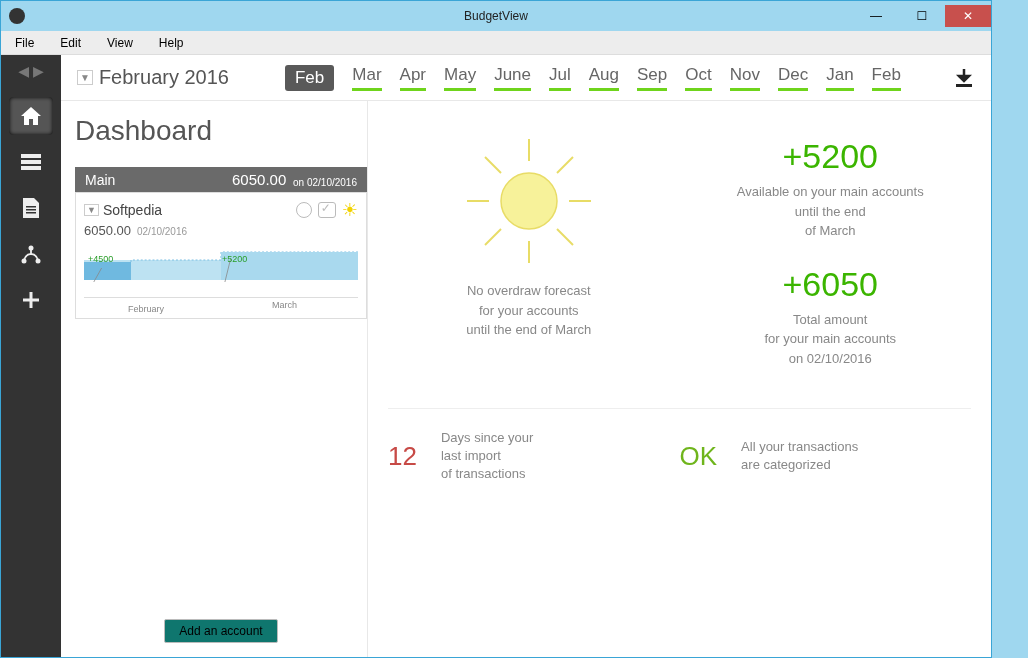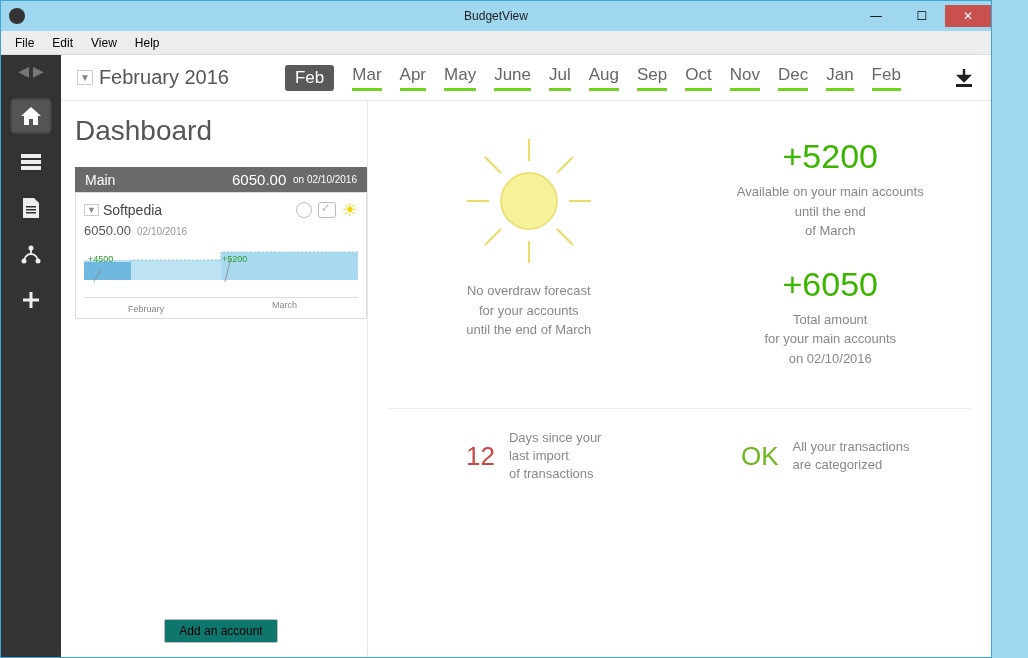--- a/index.html
+++ b/index.html
@@ -4,42 +4,42 @@
 <style>
 * { margin: 0; padding: 0; box-sizing: border-box; font-family: "Segoe UI", Arial, sans-serif; }
 body { width: 1028px; height: 658px; background: #9fd7ef; overflow: hidden; }
 .window { width: 992px; height: 658px; border: 1px solid #3aa5d6; display: flex; flex-direction: column; }
 .titlebar { height: 30px; background: #9fd7ef; display: flex; align-items: center; position: relative; }
 .titlebar-title { position: absolute; left: 50%; transform: translateX(-50%); font-size: 12px; color: #222; }
 .titlebar-icon { width: 16px; height: 16px; margin-left: 8px; background: #333; border-radius: 50%; }
 .win-controls { margin-left: auto; display: flex; }
 .win-btn { width: 46px; height: 22px; display: flex; align-items: center; justify-content: center; font-size: 12px; }
 .win-close { background: #c8504d; color: #fff; }
-.menubar { height: 24px; background: #ededed; display: flex; align-items: center; padding: 0 6px; gap: 2px; border-bottom: 1px solid #ddd; }
+.menubar { height: 24px; background: #ededed; display: flex; align-items: center; padding: 0 6px; gap: 10px; border-bottom: 1px solid #ddd; }
 .menu-item { font-size: 12px; padding: 2px 8px; cursor: default; }
 .app-body { flex: 1; display: flex; background: #fff; }
 .sidebar { width: 60px; background: #333; display: flex; flex-direction: column; align-items: center; padding-top: 8px; gap: 8px; }
 .sb-nav { display: flex; gap: 4px; margin-bottom: 10px; }
 .sb-arrow { color: #777; font-size: 14px; }
 .sb-item { width: 44px; height: 38px; display: flex; align-items: center; justify-content: center; border-radius: 4px; color: #eee; }
 .sb-item.active { background: #555; box-shadow: inset 0 0 4px #000; }
 .content { flex: 1; display: flex; flex-direction: column; }
 .monthbar { height: 46px; border-bottom: 1px solid #e8e8e8; display: flex; align-items: center; padding: 0 16px; }
 .month-title { font-size: 20px; color: #555; font-weight: 300; display: flex; align-items: center; gap: 6px; }
 .month-tri { font-size: 10px; color: #888; border: 1px solid #ccc; padding: 1px 2px; }
 .month-tabs { display: flex; gap: 18px; margin-left: 56px; align-items: center; }
 .mtab { font-size: 17px; color: #666; position: relative; padding-bottom: 6px; cursor: default; }
 .mtab::after { content: ''; position: absolute; bottom: 0; left: 0; right: 0; height: 3px; background: #6fd41c; }
 .mtab.current { background: #595959; color: #fff; padding: 3px 10px; border-radius: 3px; }
 .mtab.current::after { display: none; }
 .dl-icon { margin-left: auto; font-size: 20px; color: #222; }
 .main { flex: 1; display: flex; }
 .left-pane { width: 306px; padding: 14px 0 0 14px; display: flex; flex-direction: column; }
 .dash-title { font-size: 28px; font-weight: 300; color: #555; margin-bottom: 20px; }
-.account-header { background: #6a6a6a; color: #fff; padding: 4px 10px; font-size: 14px; display: flex; align-items: center; }
+.account-header { background: #6a6a6a; color: #fff; padding: 4px 10px; font-size: 14px; display: flex; align-items: flex-end; }
 .account-header .amt { margin-left: auto; font-size: 15px; }
 .account-header .date { font-size: 10px; margin-left: 4px; }
 .account-card { border: 1px solid #ddd; padding: 6px 8px 4px; }
 .ac-row1 { display: flex; align-items: center; gap: 4px; }
 .ac-tri { font-size: 9px; color: #888; border: 1px solid #ccc; padding: 0 2px; }
 .ac-name { font-size: 14px; color: #444; }
 .ac-row1-icons { margin-left: auto; display: flex; gap: 6px; align-items: center; }
 .ring { width: 16px; height: 16px; border: 1.5px solid #bbb; border-radius: 50%; }
 .chartbox { width: 18px; height: 16px; border: 1.5px solid #bbb; border-radius: 3px; position: relative; }
 .chartbox::after { content: '✓'; position: absolute; top: -2px; left: 2px; font-size: 12px; color: #bbb; }
@@ -53,21 +53,21 @@
 .sp-v1 { left: 4px; } .sp-v2 { left: 138px; }
 .add-account { margin-top: auto; margin-bottom: 14px; align-self: center; font-size: 12px; padding: 4px 14px; background: #0f766e; border: 1px solid #bbb; border-radius: 2px; }
 .right-pane { flex: 1; border-left: 1px solid #e8e8e8; padding: 30px 20px 20px; display: flex; flex-direction: column; }
 .top-metrics { display: flex; gap: 20px; }
 .sun-col { flex: 1; display: flex; flex-direction: column; align-items: center; }
 .sun-big { width: 140px; height: 140px; display: flex; align-items: center; justify-content: center; }
 .sun-text { text-align: center; font-size: 13px; color: #888; line-height: 1.5; margin-top: 10px; }
 .num-col { flex: 1; text-align: center; color: #888; font-size: 13px; line-height: 1.5; }
 .big-green { color: #3bb500; font-size: 34px; font-weight: 300; }
 .status-row { margin-top: 40px; border-top: 1px solid #eee; display: flex; padding-top: 20px; }
-.status-cell { flex: 1; display: flex; align-items: center; justify-content: center; gap: 14px; font-size: 13px; color: #888; }
+.status-cell { flex: 1; display: flex; align-items: center; justify-content: flex-start; gap: 24px; font-size: 13px; color: #888; }
 .status-cell .red { color: #c74a46; font-size: 26px; }
 .status-cell .ok { color: #6fb51c; font-size: 26px; }
 .dim-text { line-height: 1.4; }
 svg { display: block; }
 </style>
 </head>
 <body>
 
 <div class="window">
   <div class="titlebar">

